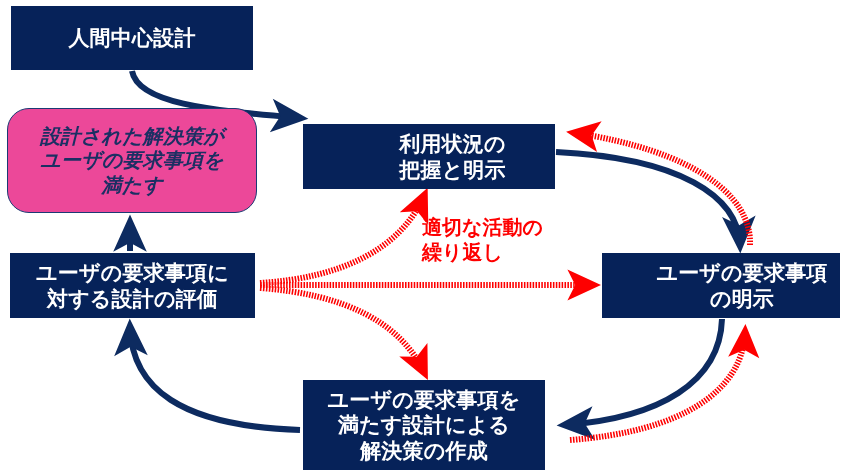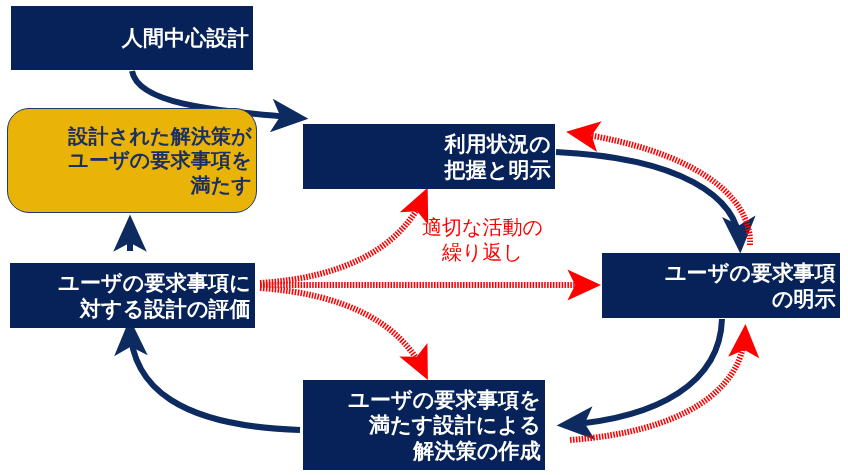--- a/index.html
+++ b/index.html
@@ -22,58 +22,59 @@
     width: 848px;
     height: 475px;
     pointer-events: none;
   }
   .node {
     position: absolute;
     box-sizing: border-box;
     display: flex;
     align-items: center;
     justify-content: center;
-    text-align: right;
+    text-align: center;
     line-height: 1.22;
     font-weight: bold;
     letter-spacing: 0.2px;
     z-index: 2;
   }
   .node .lines {
     width: 100%;
     padding: 0 4px;
     box-sizing: border-box;
   }
   .node .ln { display: block; white-space: nowrap; }
   .node-filled {
     background: #062259;
     color: #ffffff;
   }
   .node-outline {
-    background: #eab308;
+    background: #ec4899;
     color: #1b2f63;
     border: 1.6px solid #1b3a74;
     border-radius: 22px;
+    font-style: italic;
   }
   .annot {
     position: absolute;
     color: #fe0000;
-    font-weight: normal;
-    text-align: center;
+    font-weight: bold;
+    text-align: left;
     line-height: 1.25;
     z-index: 3;
     white-space: nowrap;
   }
   .annot .ln { display: block; }
 
   
   #node-plan       { left: 11px;  top: 6px;   width: 242px; height: 64px; font-size: 21px; }
   #node-satisfy    { left: 7px;   top: 108px; width: 250px; height: 105px; font-size: 20px; }
   #node-context    { left: 303px; top: 124px; width: 252px; height: 65px;  font-size: 21px; padding-left: 47px; }
-  #node-evaluate   { left: 10px;  top: 253px; width: 245px; height: 65px;  font-size: 21px; margin-top: 10px; }
+  #node-evaluate   { left: 10px;  top: 253px; width: 245px; height: 65px;  font-size: 21px; }
   #node-specify    { left: 602px; top: 253px; width: 238px; height: 65px;  font-size: 21px; padding-left: 42px; }
   #node-produce    { left: 303px; top: 380px; width: 242px; height: 90px;  font-size: 21px; }
   #annot-repeat    { left: 422px; top: 215px; font-size: 20px; }
 </style>
 </head>
 <body>
 
 <div id="canvas">
 
   <svg id="edges" viewBox="0 0 848 475" width="848" height="475" xmlns="http://www.w3.org/2000/svg">

